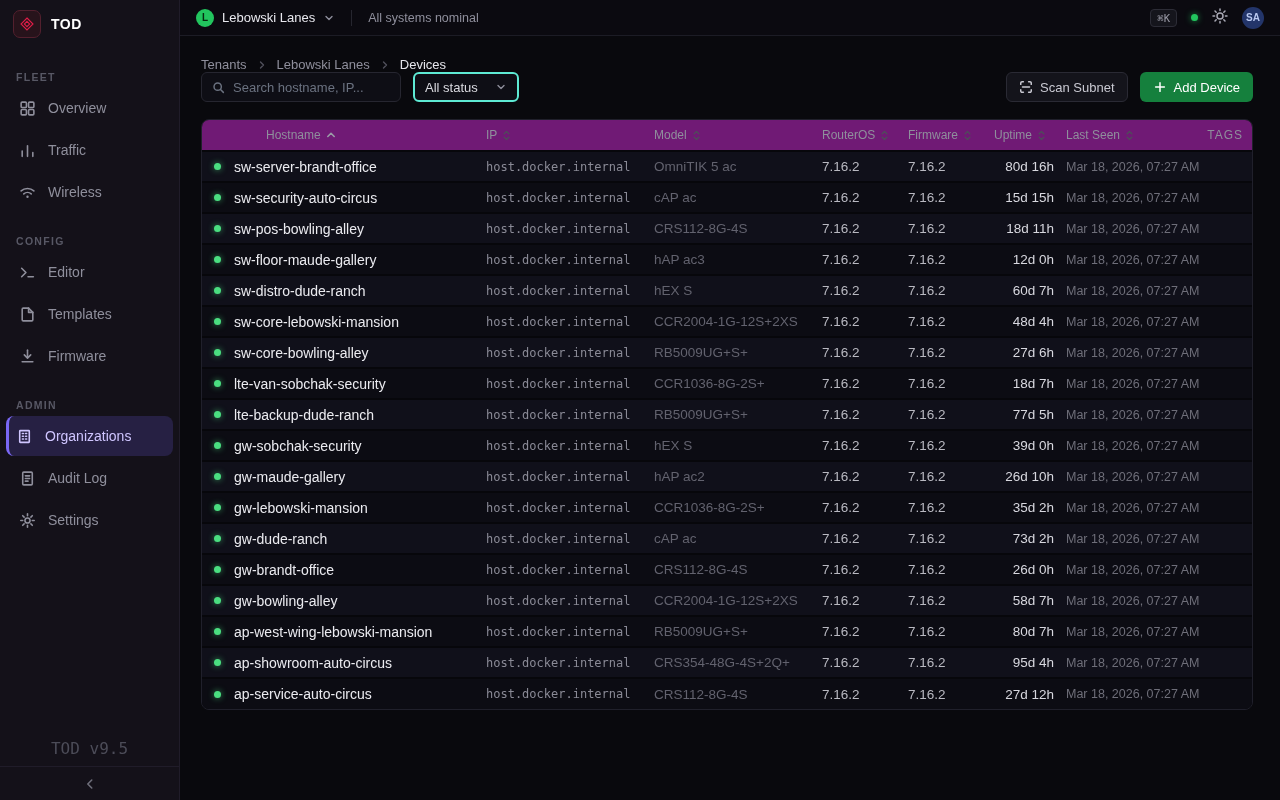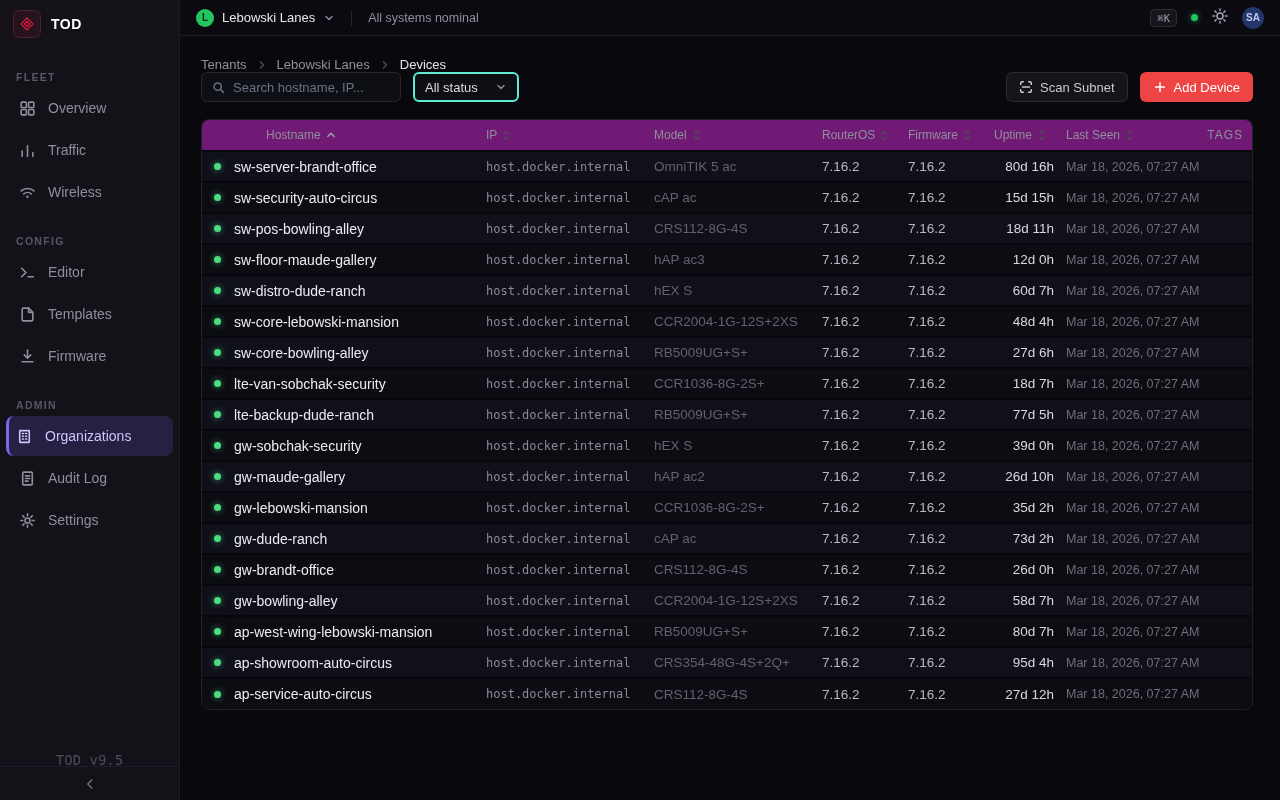--- a/index.html
+++ b/index.html
@@ -32,22 +32,22 @@
     height:40px; margin:2px 6px; border-radius:8px; padding:0 10px;
     display:flex; align-items:center; gap:12px; color:#8f8f9c; font-size:14px;
     cursor:pointer; border-left:3px solid transparent;
   }
   .nav-item .nav-icon { width:17px; height:17px; display:flex; }
   .nav-item svg { width:17px; height:17px; stroke:currentColor; fill:none; stroke-width:1.5; stroke-linecap:round; stroke-linejoin:round; }
   .nav-item.active {
     background:#262043; color:#cfc5ff; border-left:3px solid #7a68f5; padding-left:7px;
   }
   .sidebar-version {
-    position:absolute; bottom:32px; width:100%; text-align:center;
-    font-family:"DejaVu Sans Mono", monospace; font-size:14px; color:#4c4c58;
+    position:absolute; bottom:42px; width:100%; text-align:center;
+    font-family:"DejaVu Sans Mono", monospace; font-size:16px; color:#4c4c58;
   }
   .collapse-bar {
     position:absolute; bottom:0; width:100%; height:34px;
     border-top:1px solid #201c29; display:flex; align-items:center; justify-content:center;
     cursor:pointer;
   }
   .collapse-bar svg { width:14px; height:14px; stroke:#6f6f7b; fill:none; stroke-width:1.8; stroke-linecap:round; stroke-linejoin:round; }
 
   
   .topbar {
@@ -101,21 +101,21 @@
     height:30px; min-width:106px; background:#0e0e15; border:2px solid #5eead4;
     border-radius:6px; display:flex; align-items:center; justify-content:space-between;
     gap:10px; padding:0 10px; font-size:13px; color:#dadae0; cursor:pointer;
   }
   .toolbar-spacer { flex:1; }
   .btn { height:30px; border-radius:6px; display:flex; align-items:center; gap:7px;
     padding:0 12px; font-size:13px; cursor:pointer; border:1px solid transparent; }
   .btn svg { width:14px; height:14px; fill:none; stroke-width:1.7; stroke-linecap:round; stroke-linejoin:round; }
   .btn-secondary { background:#14141b; border-color:#2a2a34; color:#c9c9d2; }
   .btn-secondary svg { stroke:#c9c9d2; }
-  .btn-primary { background:#ef4444; color:#ffffff; }
+  .btn-primary { background:#15803d; color:#ffffff; }
   .btn-primary svg { stroke:#ffffff; }
 
   
   .table-card {
     margin-top:17px; border:1px solid #20202b; border-radius:8px;
     overflow:hidden; background:#0b0b11;
   }
   table { width:100%; border-collapse:collapse; table-layout:fixed; }
   thead th {
     background:#701a75; height:31px; font-size:12px; font-weight:normal;

